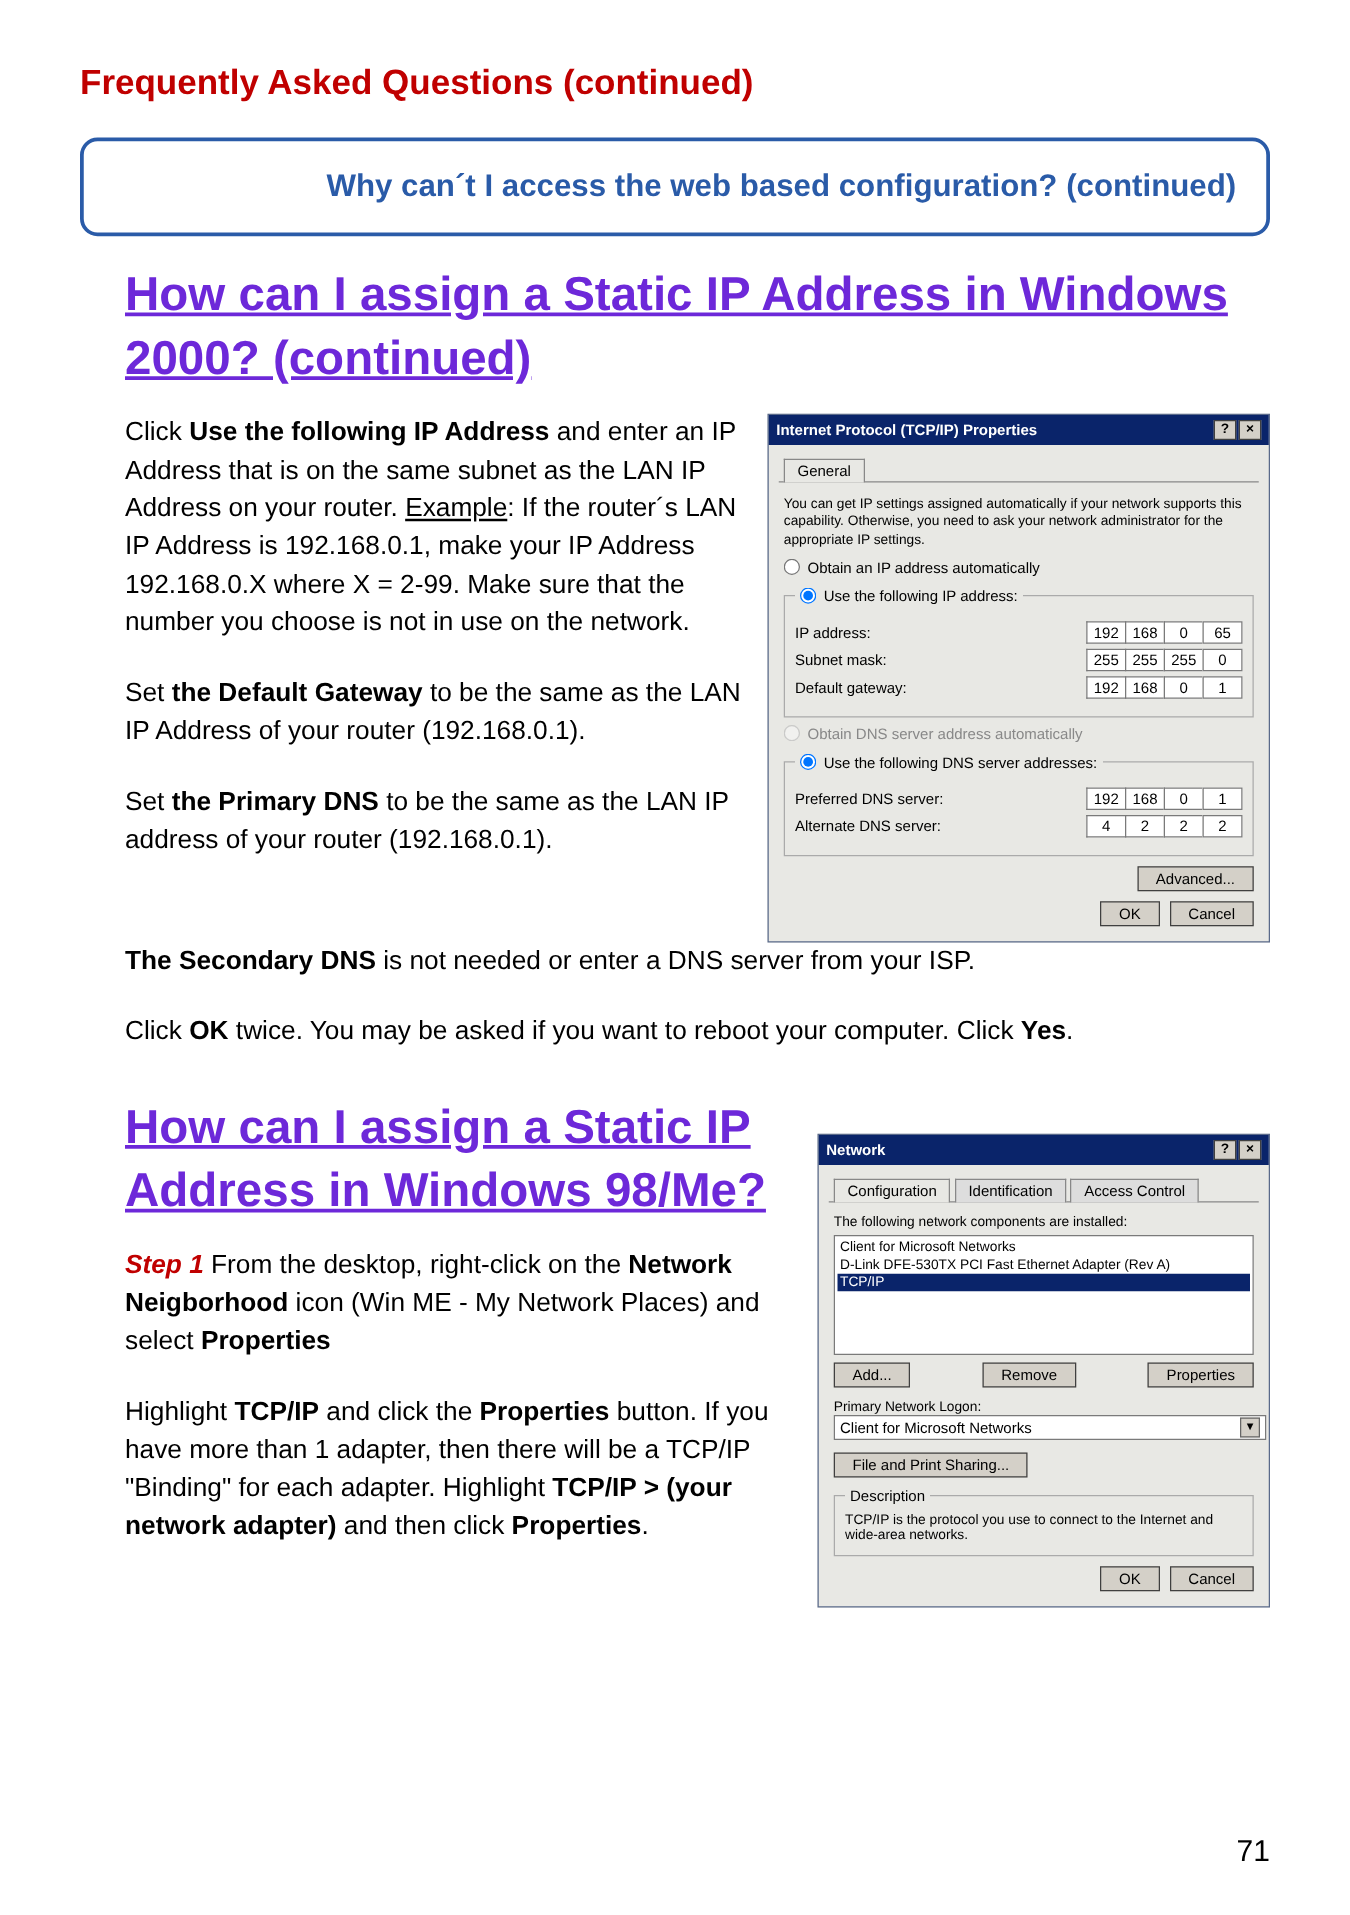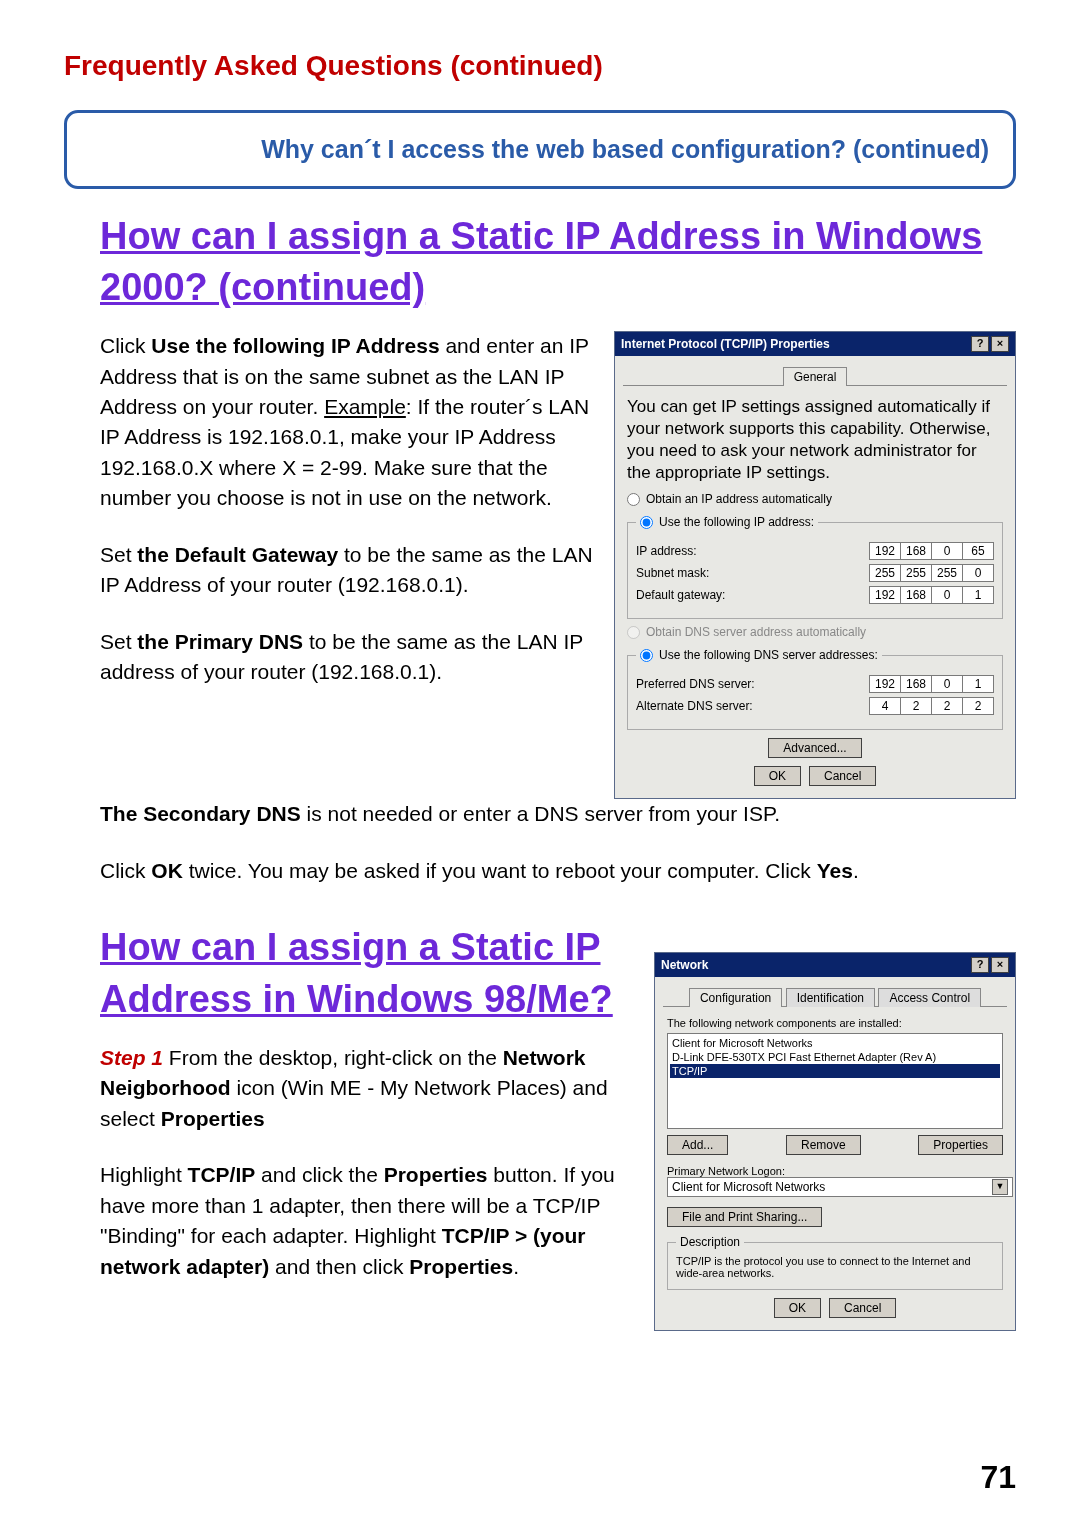--- a/index.html
+++ b/index.html
@@ -8,39 +8,39 @@
   .callout{border:3px solid #2a5ba8;border-radius:14px;padding:20px 24px;margin-bottom:22px;background:#fff;text-align:right;}
   .callout-text{color:#2a5ba8;font-weight:bold;font-size:25px;line-height:1.3;}
   .section-hdr{color:#6d28d9;font-weight:bold;font-size:38px;text-decoration:underline;line-height:1.35;margin:10px 0 18px 36px;}
   .body-row{display:flex;gap:18px;margin-left:36px;}
   .col-text{flex:1;font-size:21px;line-height:1.45;}
   .col-text p{margin:0 0 26px 0;}
   .col-text .nogap{margin-bottom:14px;}
   .b{font-weight:bold;}
   .u{text-decoration:underline;}
   .red-italic{color:#c00000;font-style:italic;font-weight:bold;}
-  .page-num{position:absolute;bottom:36px;right:60px;font-size:32px;font-weight:bold;}
+  .page-num{position:absolute;bottom:36px;right:60px;font-size:24px;}
   
   .dlg{border:1px solid #5a6a8a;background:#e8e8e4;font-family:Tahoma,Arial,sans-serif;font-size:12px;color:#000;flex-shrink:0;}
   .dlg-title{background:#0a246a;color:#fff;font-weight:bold;padding:4px 6px;display:flex;align-items:center;justify-content:space-between;}
   .dlg-title-btns{display:flex;gap:2px;}
   .dlg-title-btns span{display:inline-block;width:16px;height:14px;background:#d4d0c8;border:1px solid #404040;color:#000;font-weight:bold;font-size:11px;line-height:12px;text-align:center;}
   .dlg-body{padding:10px 12px 12px 12px;}
-  .tabstrip{border-bottom:1px solid #888;margin:-4px -4px 10px -4px;padding:4px 4px 0 4px;text-align:center;}
+  .tabstrip{border-bottom:1px solid #888;margin:-4px -4px 10px -4px;padding:4px 4px 0 4px;}
   .tab{display:inline-block;border:1px solid #888;border-bottom:none;background:#e8e8e4;padding:2px 10px;font-size:12px;position:relative;top:1px;}
   .tab.inactive{background:#ddd;}
   fieldset.flat{border:1px solid #aaa;padding:6px 8px 10px 8px;margin:6px 0;}
   fieldset.flat legend{font-size:12px;padding:0 4px;}
   .row{display:flex;align-items:center;margin:4px 0;gap:6px;}
   .row label{flex:1;font-size:12px;}
   .ip-box{display:flex;gap:0;}
   .ip-box input{width:30px;text-align:center;border:1px solid #7a7a7a;border-right:none;background:#fff;font-size:12px;padding:1px 0;}
   .ip-box input:last-child{border-right:1px solid #7a7a7a;}
   .btn{border:1px solid #404040;background:#d4d0c8;padding:2px 14px;font-size:12px;}
-  .btnrow{display:flex;justify-content:center;gap:8px;margin-top:8px;}
+  .btnrow{display:flex;justify-content:flex-end;gap:8px;margin-top:8px;}
   .radio{display:flex;align-items:center;gap:6px;margin:3px 0;font-size:12px;}
   .radio input{margin:0;}
   .listbox{border:1px solid #7a7a7a;background:#fff;height:90px;overflow:hidden;padding:2px;}
   .listbox div{font-size:11px;padding:1px 2px;white-space:nowrap;}
   .selrow{background:#0a246a;color:#fff;}
   .select{border:1px solid #7a7a7a;background:#fff;padding:1px 4px;width:100%;display:flex;justify-content:space-between;align-items:center;font-size:12px;}
   .select .arr{border:1px solid #666;background:#d4d0c8;width:14px;height:14px;font-size:9px;line-height:12px;text-align:center;}
 </style>
 </head>
 <body>
@@ -71,21 +71,21 @@
     <div class="dlg" style="width:400px;">
       <div class="dlg-title">
         <span>Internet Protocol (TCP/IP) Properties</span>
         <div class="dlg-title-btns">
           <span>?</span>
           <span>×</span>
         </div>
       </div>
       <div class="dlg-body">
         <div class="tabstrip"><span class="tab">General</span></div>
-        <div style="font-size:17px;line-height:1.3;margin-bottom:8px;">You can get IP settings assigned automatically if your network supports this capability. Otherwise, you need to ask your network administrator for the appropriate IP settings.</div>
+        <div style="font-size:11px;line-height:1.3;margin-bottom:8px;">You can get IP settings assigned automatically if your network supports this capability. Otherwise, you need to ask your network administrator for the appropriate IP settings.</div>
 
         <div class="radio">
             <input type="radio" style="">
             <span>Obtain an IP address automatically</span>
           </div>
         <fieldset class="flat">
           <legend>
               <span class="radio">
                 <input type="radio" checked="" style="">
                 <span>Use the following IP address:</span>

